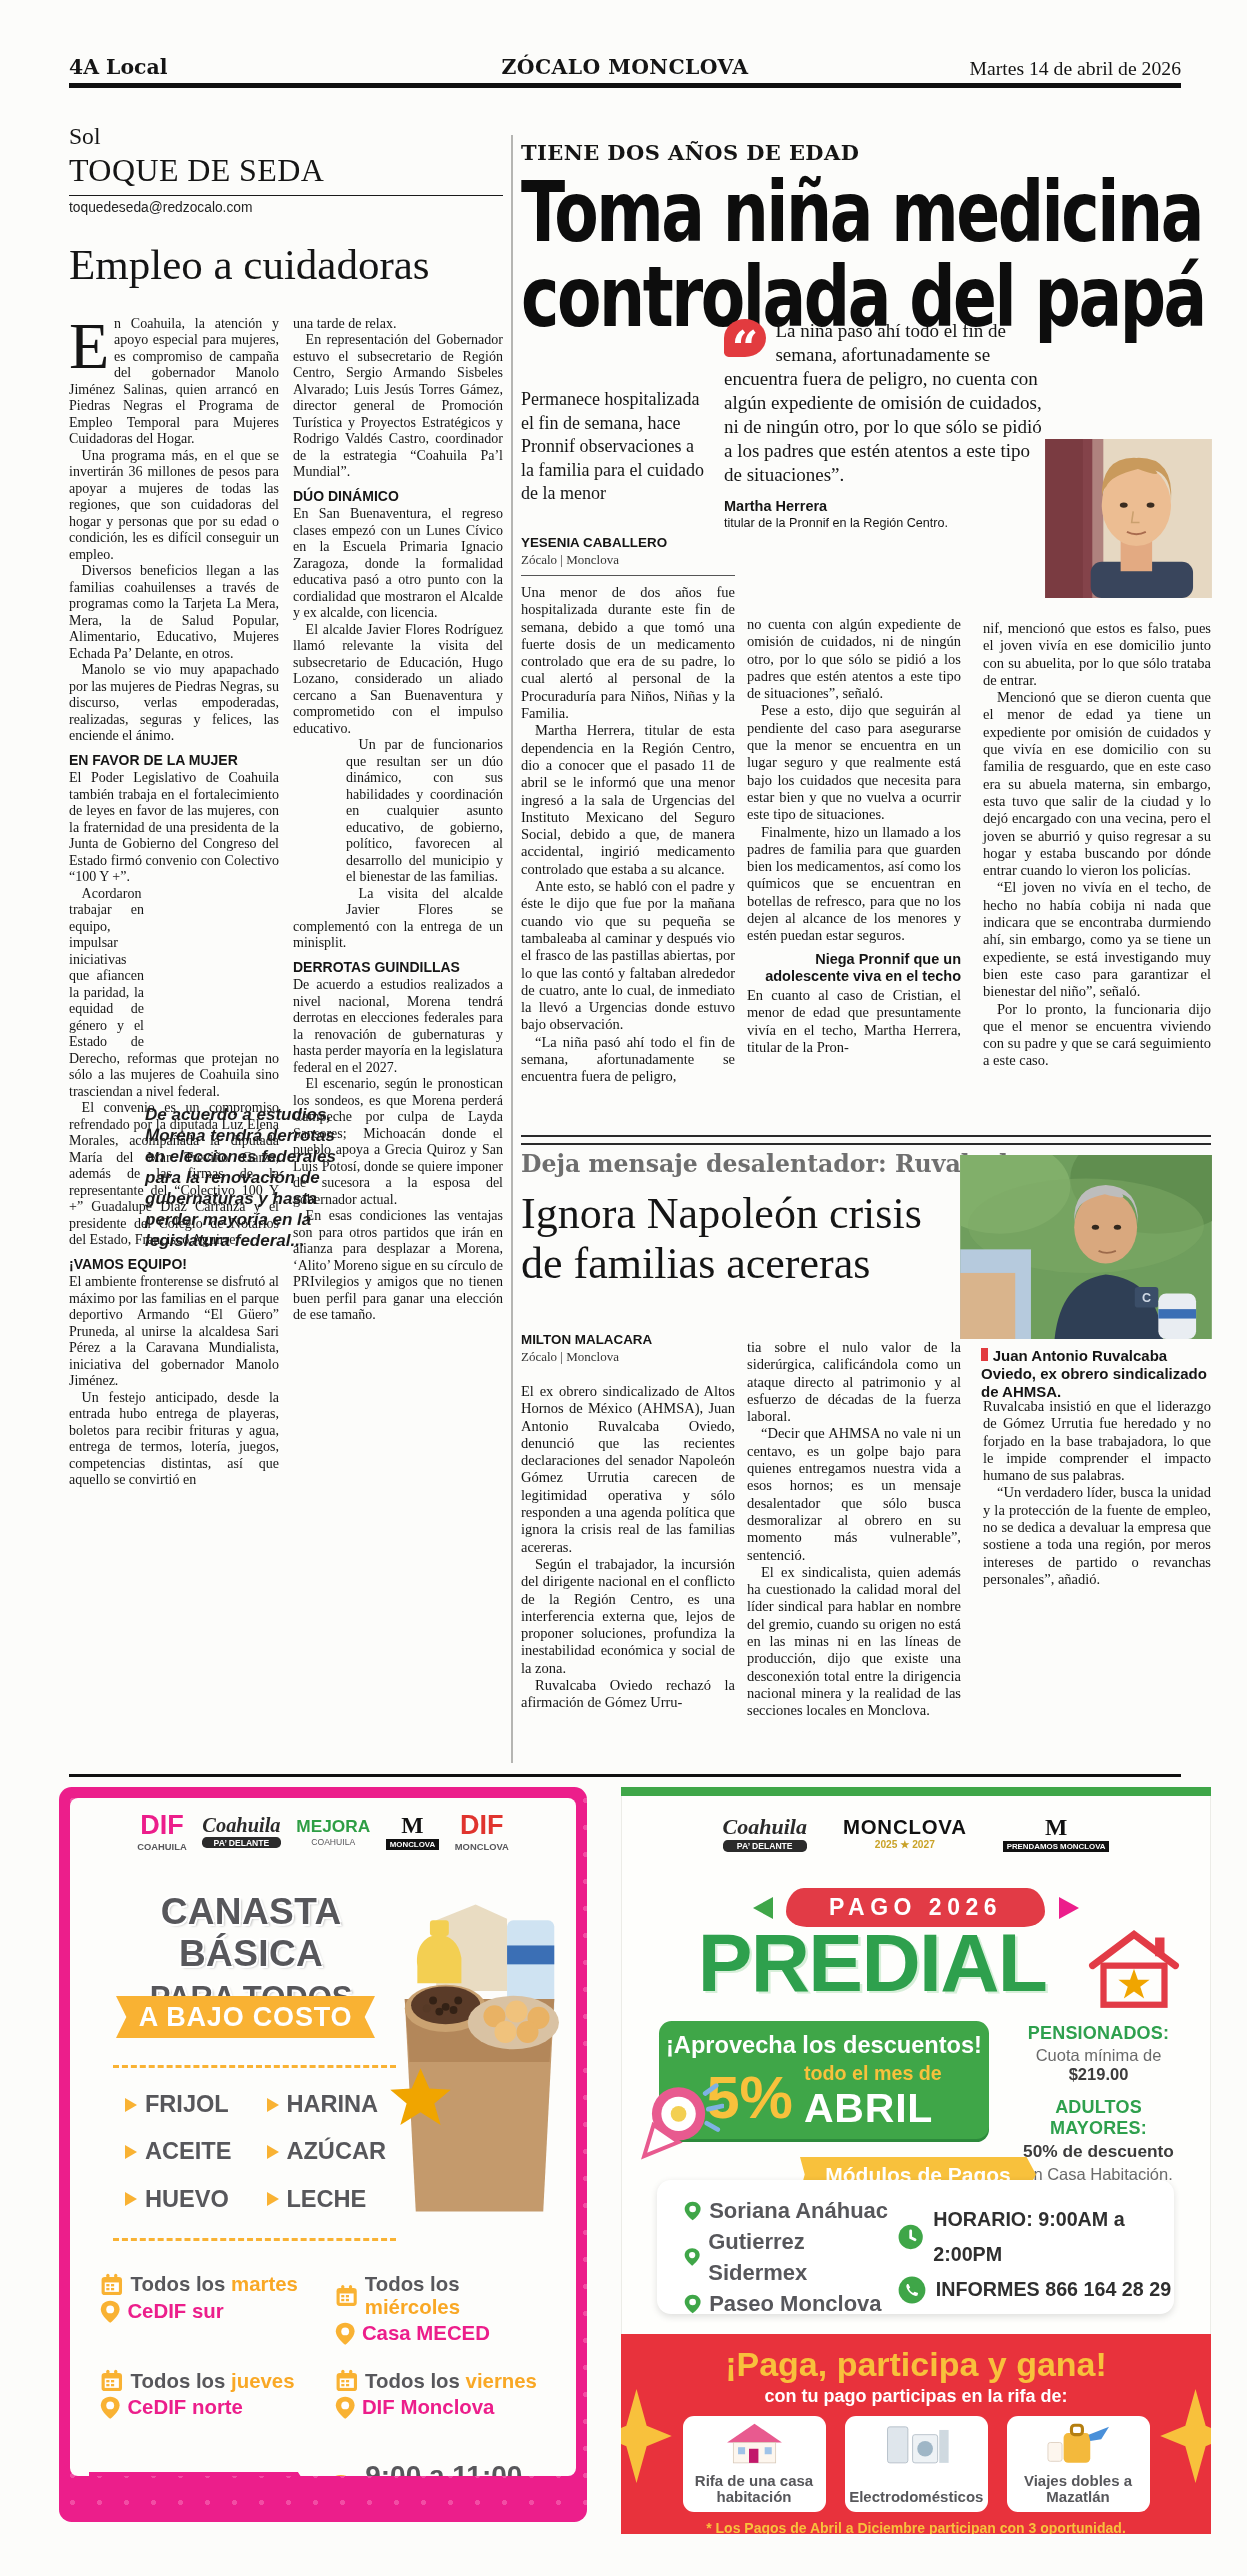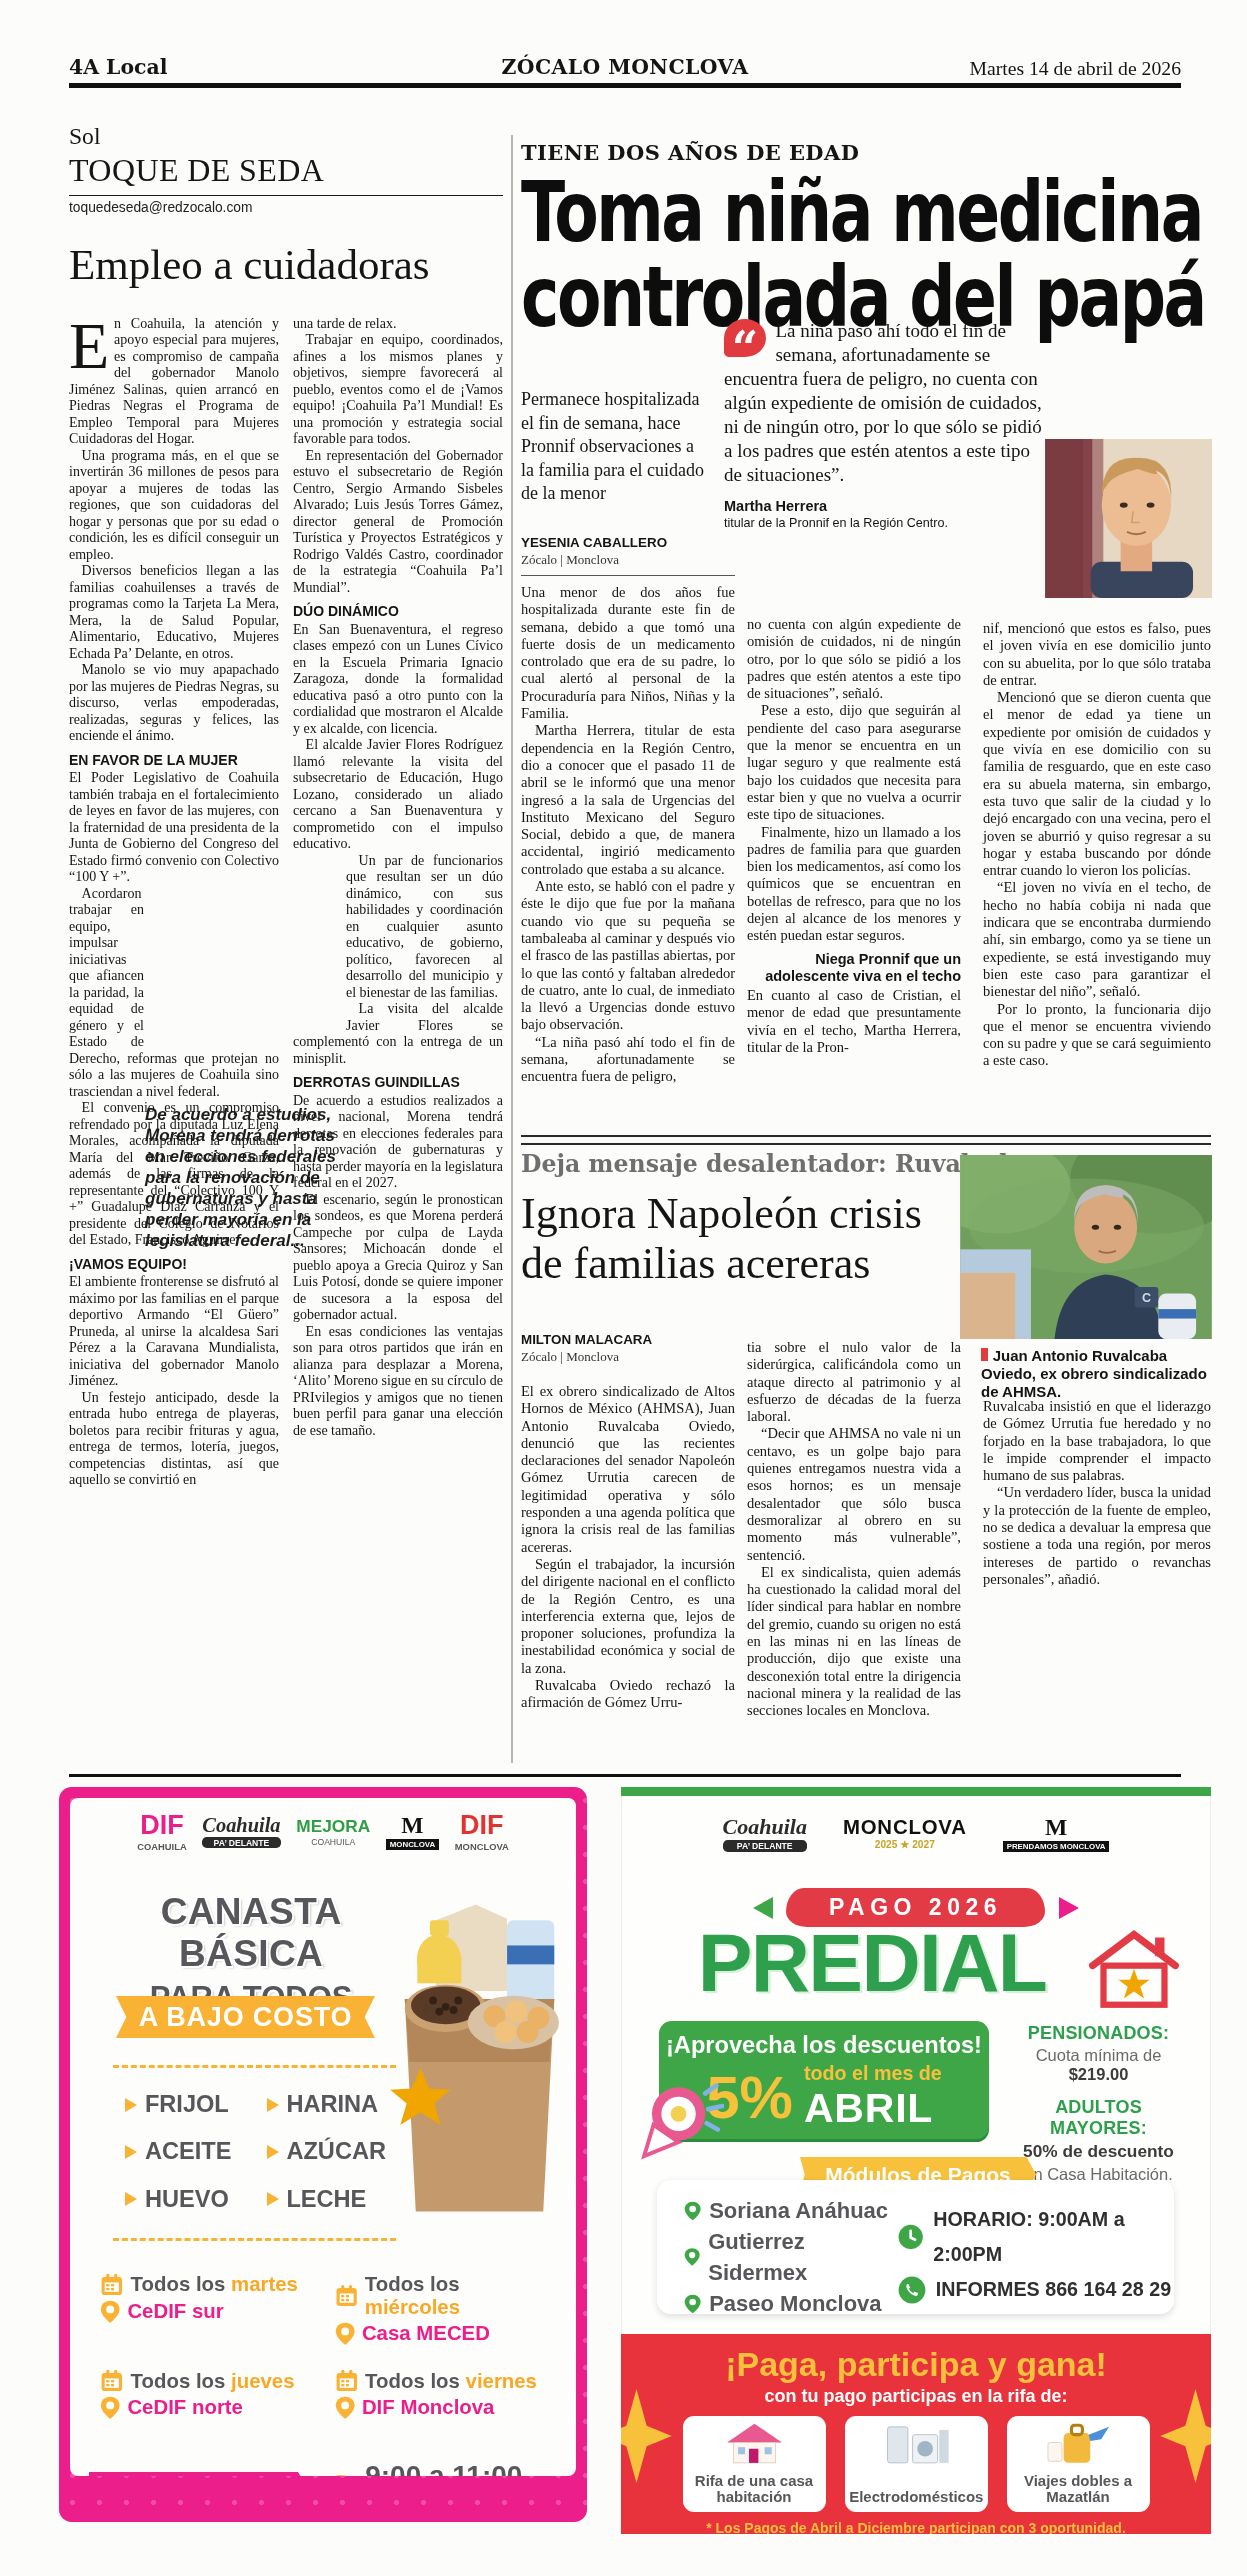--- a/index.html
+++ b/index.html
@@ -159,21 +159,20 @@
           <p class="noindent">El Poder Legislativo de Coahuila también trabaja en el fortalecimiento de leyes en favor de las mujeres, con la fraternidad de una presidenta de la Junta de Gobierno del Congreso del Estado firmó convenio con Colectivo “100 Y +”.</p>
           <div style="float: right; width: 135px; height: 157px;"></div>
           <p>Acordaron trabajar en equipo, impulsar iniciativas que afiancen la paridad, la equidad de género y el Estado de Derecho, reformas que protejan no sólo a las mujeres de Coahuila sino trasciendan a nivel federal.</p>
           <p>El convenio es un compromiso refrendado por la diputada Luz Elena Morales, acompañada la diputada María del Mar Treviño Garza, además de las firmas de la representante del “Colectivo 100 Y +” Guadalupe Díaz Carranza y el presidente del Colegio de Notarios del Estado, Francisco Aguirre.</p>
           <h4 class="sec-head">¡VAMOS EQUIPO!</h4>
           <p class="noindent">El ambiente fronterense se disfrutó al máximo por las familias en el parque deportivo Armando “El Güero” Pruneda, al unirse la alcaldesa Sari Pérez a la Caravana Mundialista, iniciativa del gobernador Manolo Jiménez.</p>
           <p>Un festejo anticipado, desde la entrada hubo entrega de playeras, boletos para recibir frituras y agua, entrega de termos, lotería, juegos, competencias distintas, así que aquello se convirtió en</p>
         </div>
       <div class="op-col">
           <p class="noindent">una tarde de relax.</p>
-          <p>Trabajar en equipo, coordinados, afines a los mismos planes y objetivos, siempre favorecerá al pueblo, eventos como el de ¡Vamos equipo! ¡Coahuila Pa’l Mundial! Es una promoción y estrategia social favorable para todos.</p>
           <p>En representación del Gobernador estuvo el subsecretario de Región Centro, Sergio Armando Sisbeles Alvarado; Luis Jesús Torres Gámez, director general de Promoción Turística y Proyectos Estratégicos y Rodrigo Valdés Castro, coordinador de la estrategia “Coahuila Pa’l Mundial”.</p>
           <h4 class="sec-head">DÚO DINÁMICO</h4>
           <p class="noindent">En San Buenaventura, el regreso clases empezó con un Lunes Cívico en la Escuela Primaria Ignacio Zaragoza, donde la formalidad educativa pasó a otro punto con la cordialidad que mostraron el Alcalde y ex alcalde, con licencia.</p>
           <p>El alcalde Javier Flores Rodríguez llamó relevante la visita del subsecretario de Educación, Hugo Lozano, considerado un aliado cercano a San Buenaventura y comprometido con el impulso educativo.</p>
           <div style="float: left; width: 53px; height: 181px;"></div>
           <p>Un par de funcionarios que resultan ser un dúo dinámico, con sus habilidades y coordinación en cualquier asunto educativo, de gobierno, político, favorecen al desarrollo del municipio y el bienestar de las familias.</p>
           <p>La visita del alcalde Javier Flores se complementó con la entrega de un minisplit.</p>
           <h4 class="sec-head">DERROTAS GUINDILLAS</h4>
           <p class="noindent">De acuerdo a estudios realizados a nivel nacional, Morena tendrá derrotas en elecciones federales para la renovación de gubernaturas y hasta perder mayoría en la legislatura federal en el 2027.</p>
           <p>El escenario, según le pronostican los sondeos, es que Morena perderá Campeche por culpa de Layda Sansores; Michoacán donde el pueblo apoya a Grecia Quiroz y San Luis Potosí, donde se quiere imponer de sucesora a la esposa del gobernador actual.</p>

